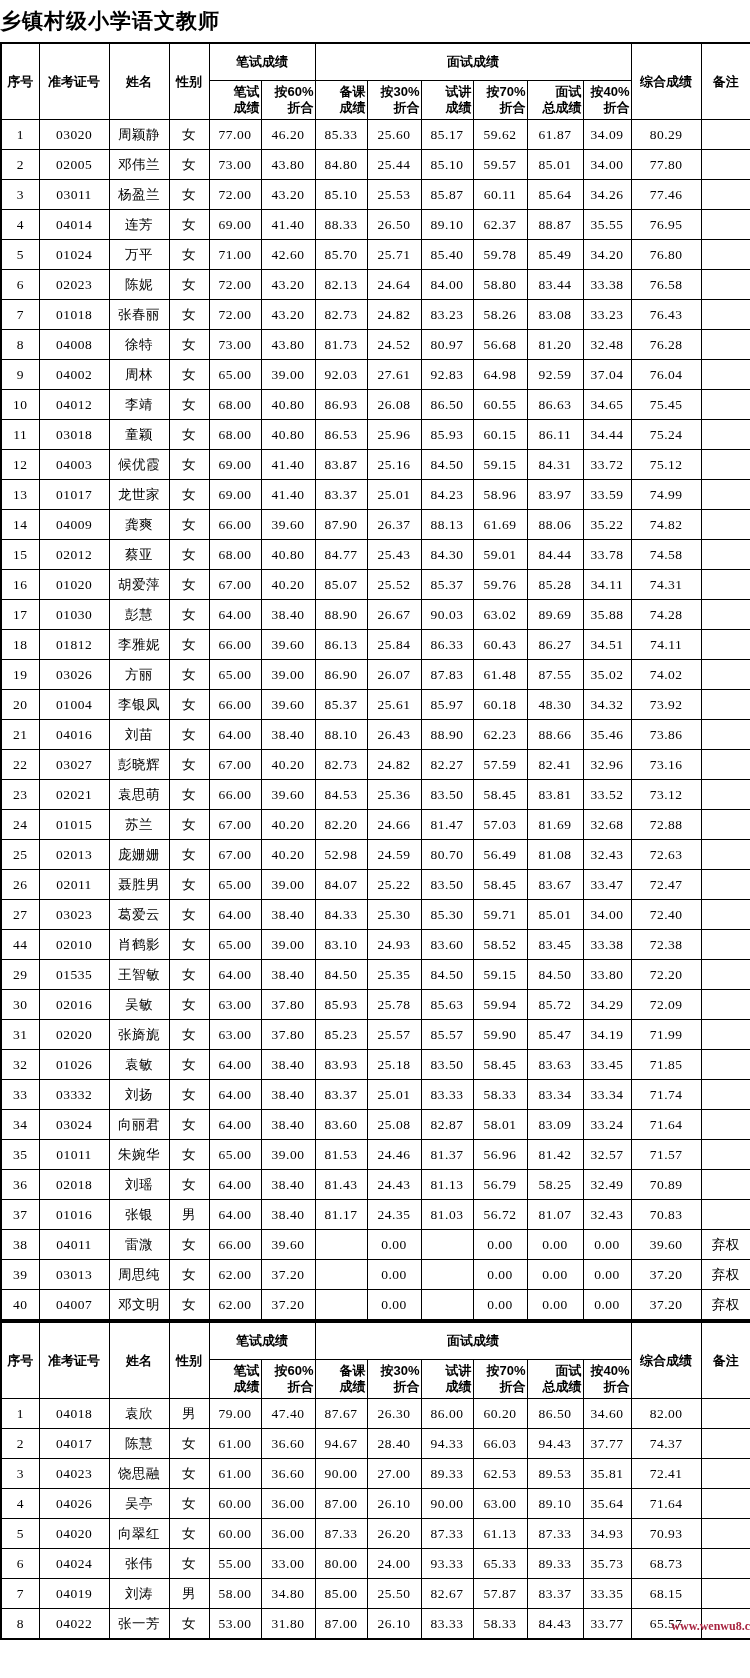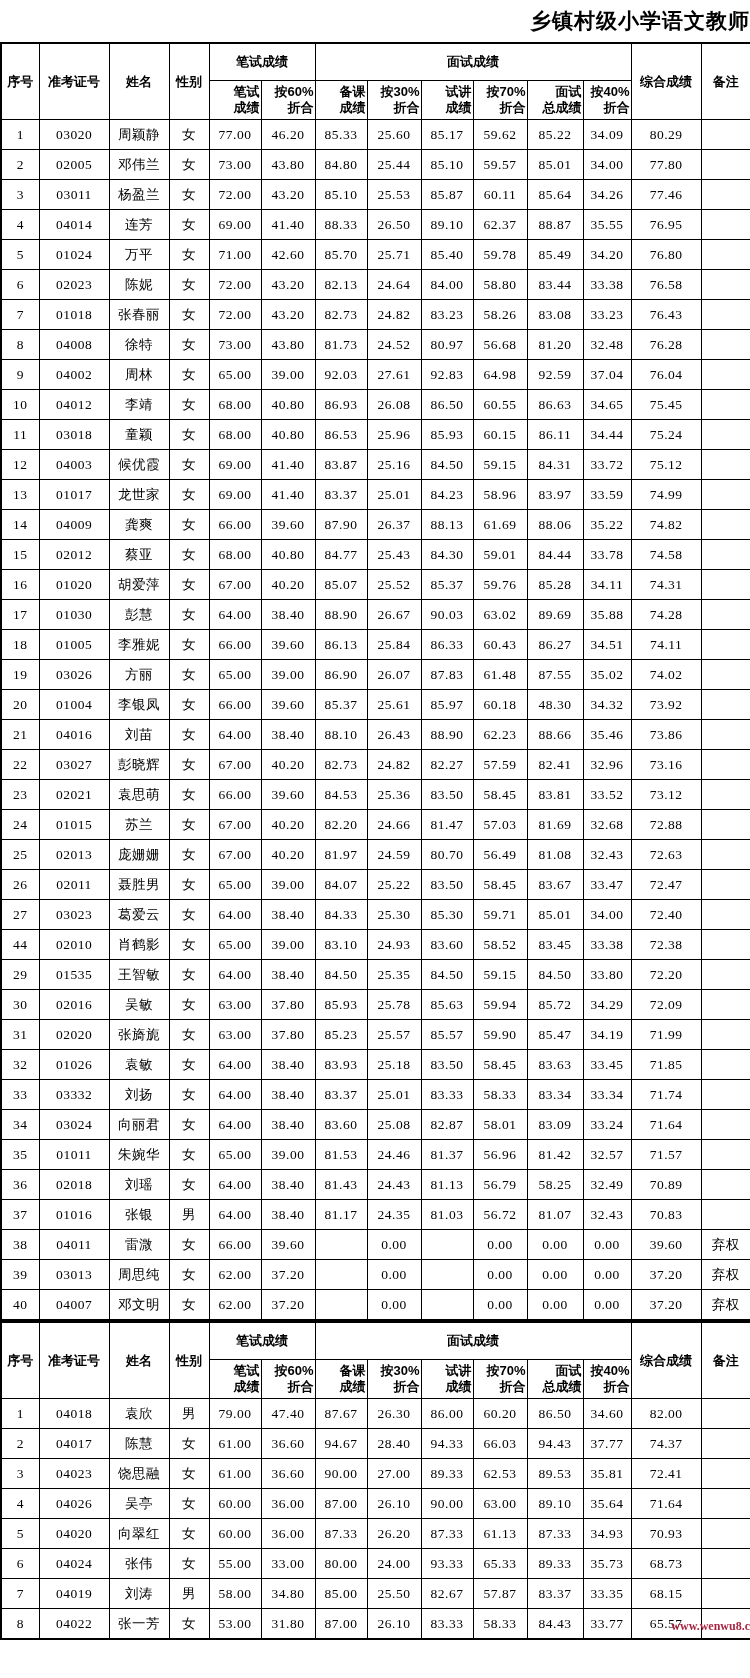--- a/index.html
+++ b/index.html
@@ -4,21 +4,21 @@
 <style>
   html,body{margin:0;padding:0;background:#ffffff;}
   body{
     width:750px;
     font-family:"Liberation Serif","DejaVu Serif",serif;
     color:#000;
     position:relative;
   }
   .page{position:relative;width:750px;}
   .table-title{
-    text-align:right;
+    text-align:left;
     font-weight:bold;
     font-size:21px;
     letter-spacing:1px;
     padding:7px 0 7px 0;
     font-family:"Liberation Sans","DejaVu Sans",sans-serif;
   }
   table.scores{
     border-collapse:collapse;
     table-layout:fixed;
     width:750px;
@@ -112,21 +112,21 @@
           <td>1</td>
           <td>03020</td>
           <td>周颖静</td>
           <td>女</td>
           <td>77.00</td>
           <td>46.20</td>
           <td>85.33</td>
           <td>25.60</td>
           <td>85.17</td>
           <td>59.62</td>
-          <td>85.22</td>
+          <td>61.87</td>
           <td>34.09</td>
           <td>80.29</td>
           <td></td>
         </tr>
         <tr>
           <td>2</td>
           <td>02005</td>
           <td>邓伟兰</td>
           <td>女</td>
           <td>73.00</td>
@@ -375,21 +375,21 @@
           <td>26.67</td>
           <td>90.03</td>
           <td>63.02</td>
           <td>89.69</td>
           <td>35.88</td>
           <td>74.28</td>
           <td></td>
         </tr>
         <tr>
           <td>18</td>
-          <td>01005</td>
+          <td>01812</td>
           <td>李雅妮</td>
           <td>女</td>
           <td>66.00</td>
           <td>39.60</td>
           <td>86.13</td>
           <td>25.84</td>
           <td>86.33</td>
           <td>60.43</td>
           <td>86.27</td>
           <td>34.51</td>
@@ -492,21 +492,21 @@
           <td>72.88</td>
           <td></td>
         </tr>
         <tr>
           <td>25</td>
           <td>02013</td>
           <td>庞姗姗</td>
           <td>女</td>
           <td>67.00</td>
           <td>40.20</td>
-          <td>81.97</td>
+          <td>52.98</td>
           <td>24.59</td>
           <td>80.70</td>
           <td>56.49</td>
           <td>81.08</td>
           <td>32.43</td>
           <td>72.63</td>
           <td></td>
         </tr>
         <tr>
           <td>26</td>

